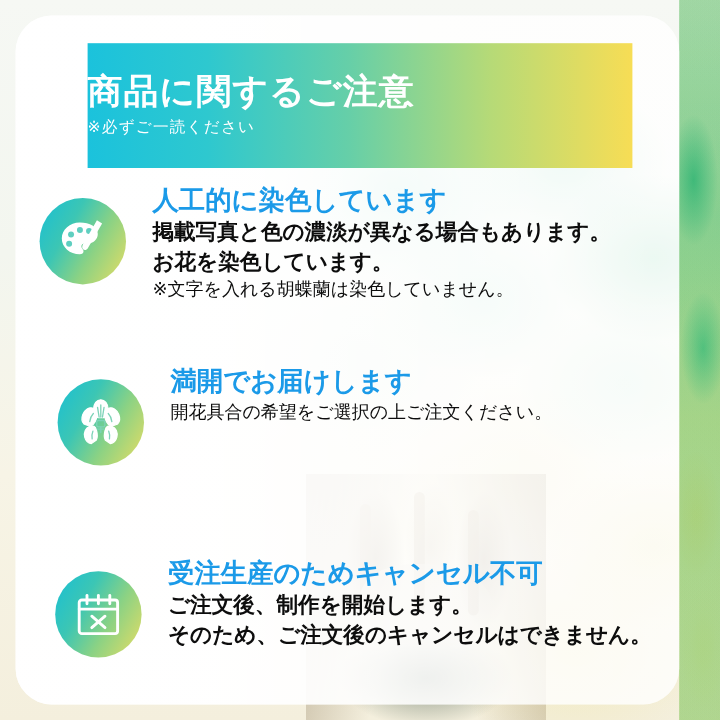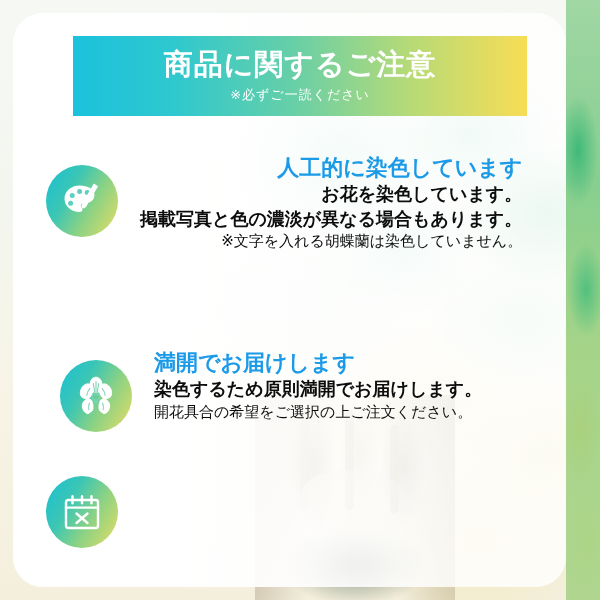--- a/index.html
+++ b/index.html
@@ -103,25 +103,24 @@
       rgba(255,255,255,0.95) 30%,
       rgba(255,255,255,0.52) 58%,
       rgba(255,255,255,0.34) 80%,
       rgba(255,255,255,0.30) 100%);
   }
 
   
   .header-band {
     position: absolute;
     left: 73px; top: 36px;
-    width: 454px; height: 80px;
+    width: 454px; height: 104px;
     background: linear-gradient(90deg, #1bc2dc 0%, #2ec8cf 22%, #66cfa8 48%, #b6da77 74%, #f7dd55 100%);
     display: flex;
     flex-direction: column;
-    align-items: center;
     justify-content: center;
   }
   .header-title {
     color: #ffffff;
     font-size: 29px;
     font-weight: bold;
     letter-spacing: 1px;
     line-height: 1.1;
   }
   .header-sub {
@@ -132,22 +131,22 @@
     margin-top: 7px;
     line-height: 1.1;
   }
 
   
   .section {
     position: absolute;
     display: flex;
     align-items: flex-start;
   }
-  #section-0 { left: 46px; top: 155px; text-align: right; }
-  #section-1 { left: 60px; top: 306px; margin-top: 44px; }
+  #section-0 { left: 33px; top: 155px; }
+  #section-1 { left: 48px; top: 306px; }
   #section-2 { left: 46px; top: 466px; }
 
   .icon-badge {
     width: 72px; height: 72px;
     border-radius: 50%;
     flex: 0 0 72px;
     background: linear-gradient(120deg, #17bfd6 0%, #3cc6b4 34%, #8bd284 62%, #e9dd62 100%);
     display: flex;
     align-items: center;
     justify-content: center;
@@ -211,22 +210,22 @@
         <circle cx="13.2" cy="17.4" r="2.5" fill="#5fcfc0"></circle>
         <circle cx="20.6" cy="13.6" r="2.5" fill="#5fcfc0"></circle>
         <circle cx="28.2" cy="14.4" r="2.5" fill="#5fcfc0"></circle>
         <circle cx="11.6" cy="25.2" r="2.5" fill="#5fcfc0"></circle>
         <path d="M34.8 5.6l4.3 2.7-9.4 16.1-4.3-2.7z" fill="#ffffff"></path>
         <path d="M25.4 21.7l4.3 2.7-2.4 4.2c-.9 1.6-2.6 2.2-3.8 1.4-1.2-.8-1.3-2.6-.4-4.2z" fill="#ffffff"></path>
       </svg>
     </div>
     <div class="section-text">
       <div class="section-heading">人工的に染色しています</div>
+      <div class="line-strong">掲載写真と色の濃淡が異なる場合もあります。</div>
       <div class="line-strong">お花を染色しています。</div>
-      <div class="line-strong">掲載写真と色の濃淡が異なる場合もあります。</div>
       <div class="line-small">※文字を入れる胡蝶蘭は染色していません。</div>
     </div>
   </div>
 
   <div class="section" id="section-1">
     <div class="icon-badge">
       <svg width="48" height="48" viewBox="0 0 48 48" aria-hidden="true">
         <g fill="#ffffff" stroke="#ffffff" stroke-width="1">
           <path d="M24 5.2c-3.4 0-6 3.3-6 7.6 0 3.3 1.5 6 3.4 7.2h5.2c1.9-1.2 3.4-3.9 3.4-7.2 0-4.3-2.6-7.6-6-7.6z"></path>
           <path d="M17.6 12.2c-3.3-1.2-7 1.1-8.6 5.2-1.2 3.1-.7 6.2.9 7.9l4.9 1.9c2.1-.5 4.2-2.5 5.3-5.6 1.6-4.1.8-8.2-2.5-9.4z"></path>
@@ -243,34 +242,38 @@
           <path d="M17.4 31.3c-.8 2-1 4.5-.6 6.4"></path>
           <path d="M30.6 31.3c.8 2 1 4.5.6 6.4"></path>
           <rect x="20.6" y="22.4" width="6.8" height="5.4" rx="1.4"></rect>
           <path d="M24 27.8v4.6"></path>
           <path d="M21.2 29.6h5.6"></path>
         </g>
       </svg>
     </div>
     <div class="section-text">
       <div class="section-heading">満開でお届けします</div>
-      <div class="line-strong">染色するため原則満開でお届けします。</div>
       <div class="line-small">開花具合の希望をご選択の上ご注文ください。</div>
     </div>
   </div>
 
   <div class="section" id="section-2">
     <div class="icon-badge">
       <svg width="46" height="46" viewBox="0 0 46 46" aria-hidden="true">
         <g fill="none" stroke="#ffffff" stroke-width="2.4" stroke-linecap="round">
           <rect x="7" y="11" width="32" height="28" rx="2.2"></rect>
           <path d="M7 18.6h32"></path>
           <path d="M13.5 7.2v7"></path>
           <path d="M23 7.2v7"></path>
           <path d="M32.5 7.2v7"></path>
           <path d="M17.5 24.5l11 9.5"></path>
           <path d="M28.5 24.5l-11 9.5"></path>
         </g>
       </svg>
     </div>
+    <div class="section-text">
+      <div class="section-heading">受注生産のためキャンセル不可</div>
+      <div class="line-strong">ご注文後、制作を開始します。</div>
+      <div class="line-strong">そのため、ご注文後のキャンセルはできません。</div>
+    </div>
   </div>
 
 </div>
 
 </body></html>

